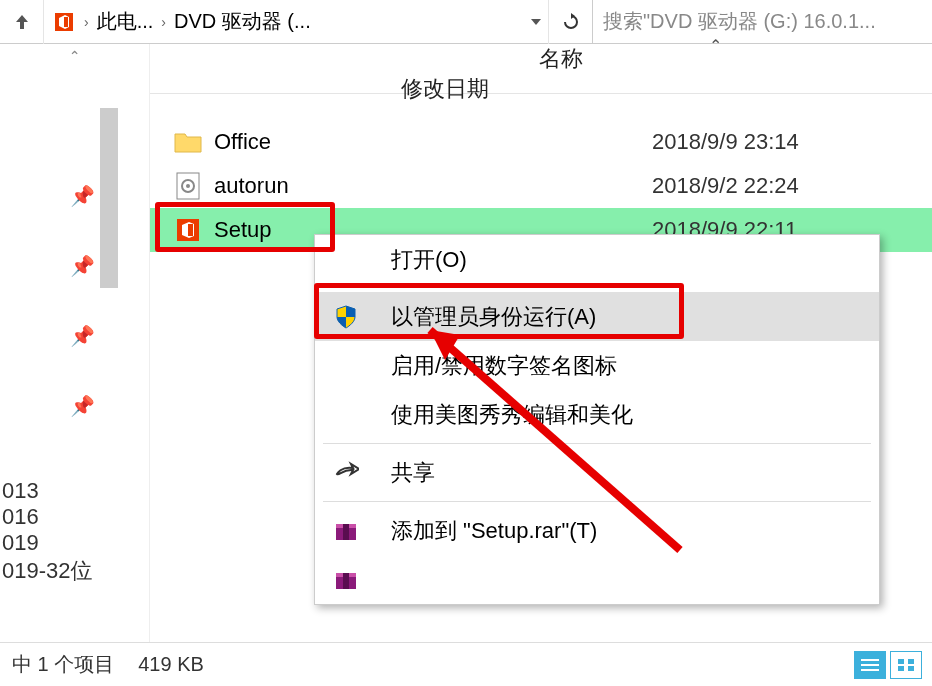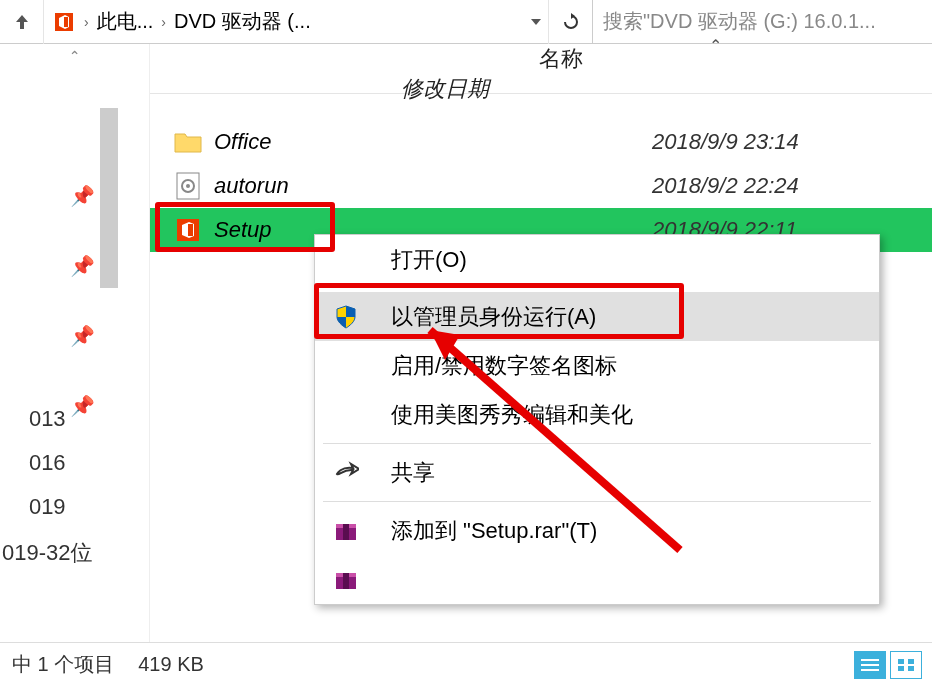--- a/index.html
+++ b/index.html
@@ -15,32 +15,32 @@
     .refresh { width: 44px; display:flex; justify-content:center; color:#333; border-left:1px solid #e5e5e5; height:44px; align-items:center;}
     .searchbox { width: 340px; border-left: 1px solid #ccc; height: 44px; display: flex; align-items: center; padding: 0 10px; color: #888; }
 
     
     .main { display: flex; height: calc(100% - 44px - 44px); }
     .left-col { width: 150px; border-right: 1px solid #eee; position: relative; }
     .scroll-up { position:absolute; top:0; left:0; right:0; height:24px; display:flex; justify-content:center; align-items:center; color:#888; font-size:14px;}
     .scrollbar { position:absolute; left:100px; top:64px; width:18px; height:180px; background:#ccc; border-radius:0;}
     .pin-area { position:absolute; left:70px; top:140px; display:flex; flex-direction:column; gap:46px; }
     .pin-icon { color:#888; font-size:20px; }
-    .left-items { position:absolute; left:0; bottom:50px; display:flex; flex-direction:column; gap:18px; padding-left:2px; font-size:22px; color:#333;align-items:center;}
+    .left-items { position:absolute; left:0; bottom:50px; display:flex; flex-direction:column; padding-left:2px; font-size:22px; color:#333;}
     .left-slot { height:6px; }
 
     .content { flex:1; position:relative; }
     .header-row { display:flex; height:50px; align-items:center; border-bottom:1px solid #e5e5e5;flex-direction:column; }
     .col-name { padding-left:40px; flex:1; font-size:22px; color:#222; position:relative;}
     .sort-ind { position:absolute; left:210px; top:-8px; font-size:16px; color:#555;}
-    .col-date { width:280px; font-size:22px; color:#222;font-style:italic; }
+    .col-date { width:280px; font-size:22px; color:#222; }
 
     .files { padding-top:26px; }
-    .file-row { display:flex; align-items:center; height:44px; padding-left:20px;font-style:italic; }
-    .file-row.selected { background:#22c55e; }
+    .file-row { display:flex; align-items:center; height:44px; padding-left:20px; }
+    .file-row.selected { background:#86efac; }
     .file-icon { width:36px; height:30px; display:flex; align-items:center; justify-content:center; margin-right:8px;}
     .file-name { flex:1; font-size:22px; }
     .file-date { width:280px; font-size:22px; color:#333; }
 
     .red-box { border: 5px solid #e60000; border-radius:3px; }
     .setup-box { position:absolute; left:155px; top:202px; width:180px; height:50px; pointer-events:none; z-index:5;}
 
     
     .ctx-menu { position:absolute; left:314px; top:234px; width:566px; background:#fff; border:1px solid #ccc; box-shadow:3px 3px 8px rgba(0,0,0,0.3); z-index:3; }
     .ctx-item { display:flex; align-items:center; height:49px; padding-left:16px; gap:30px; font-size:22px; }

